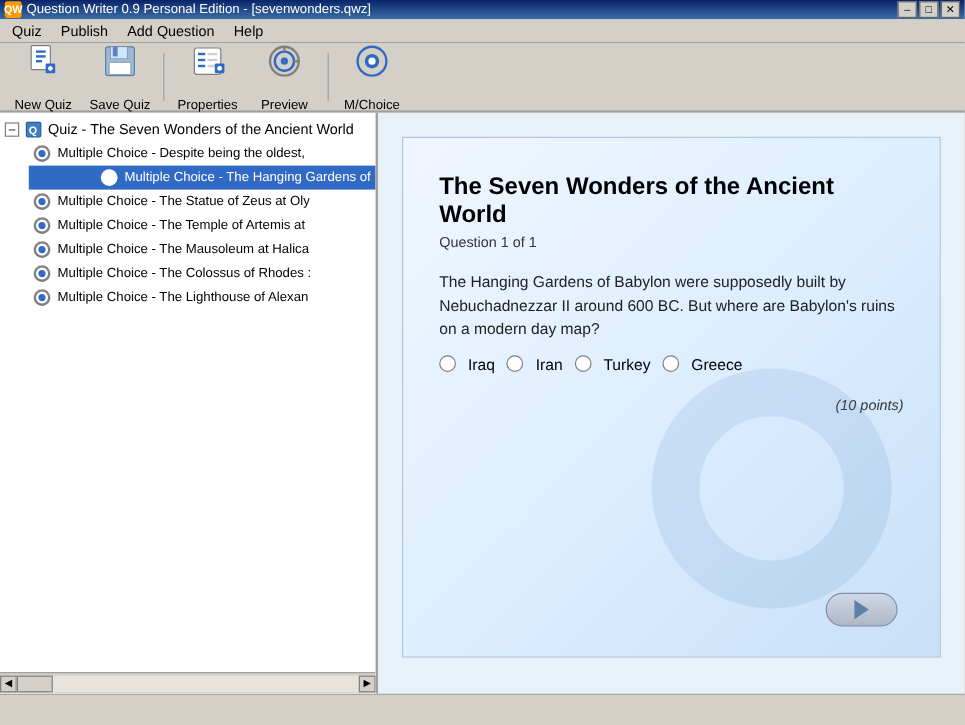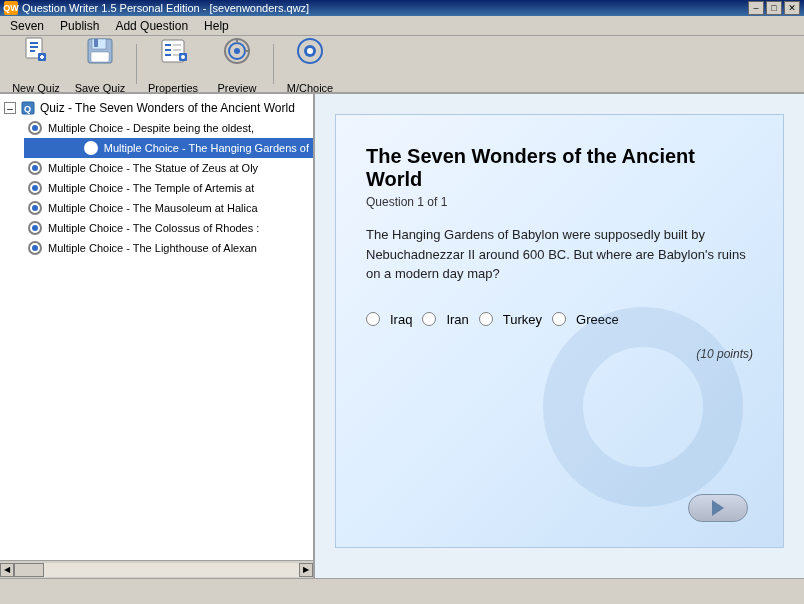--- a/index.html
+++ b/index.html
@@ -207,21 +207,21 @@
       margin-bottom: 4px;
     }
     .preview-subtitle {
       font-size: 12px;
       color: #333;
       margin-bottom: 16px;
     }
     .preview-text {
       font-size: 13px;
       color: #222;
-      margin-bottom: 28px;
+      margin-bottom: 12px;
       line-height: 1.5;
       max-width: 380px;
     }
     .preview-options {
       display: flex;
       flex-direction: row;
       gap: 10px;
       margin-bottom: 20px;
     }
     .preview-option {
@@ -274,31 +274,31 @@
     }
   </style>
 </head>
 <body>
 
 <div class="title-bar">
   <div class="title-bar-left">
     <div class="title-bar-icon">
       <span>QW</span>
     </div>
-    <span>Question Writer 1.5 Personal Edition - [sevenwonders.qwz]</span>
+    <span>Question Writer 0.9 Personal Edition - [sevenwonders.qwz]</span>
   </div>
   <div class="title-bar-controls">
     <div class="title-btn">–</div>
     <div class="title-btn">□</div>
     <div class="title-btn close">✕</div>
   </div>
 </div>
 
 <div class="menu-bar">
-  <div class="menu-item">Seven</div>
+  <div class="menu-item">Quiz</div>
   <div class="menu-item">Publish</div>
   <div class="menu-item">Add Question</div>
   <div class="menu-item">Help</div>
 </div>
 
 <div class="toolbar">
 
   <div class="toolbar-btn">
     <div class="toolbar-icon">
       <svg width="32" height="32" viewBox="0 0 32 32">

